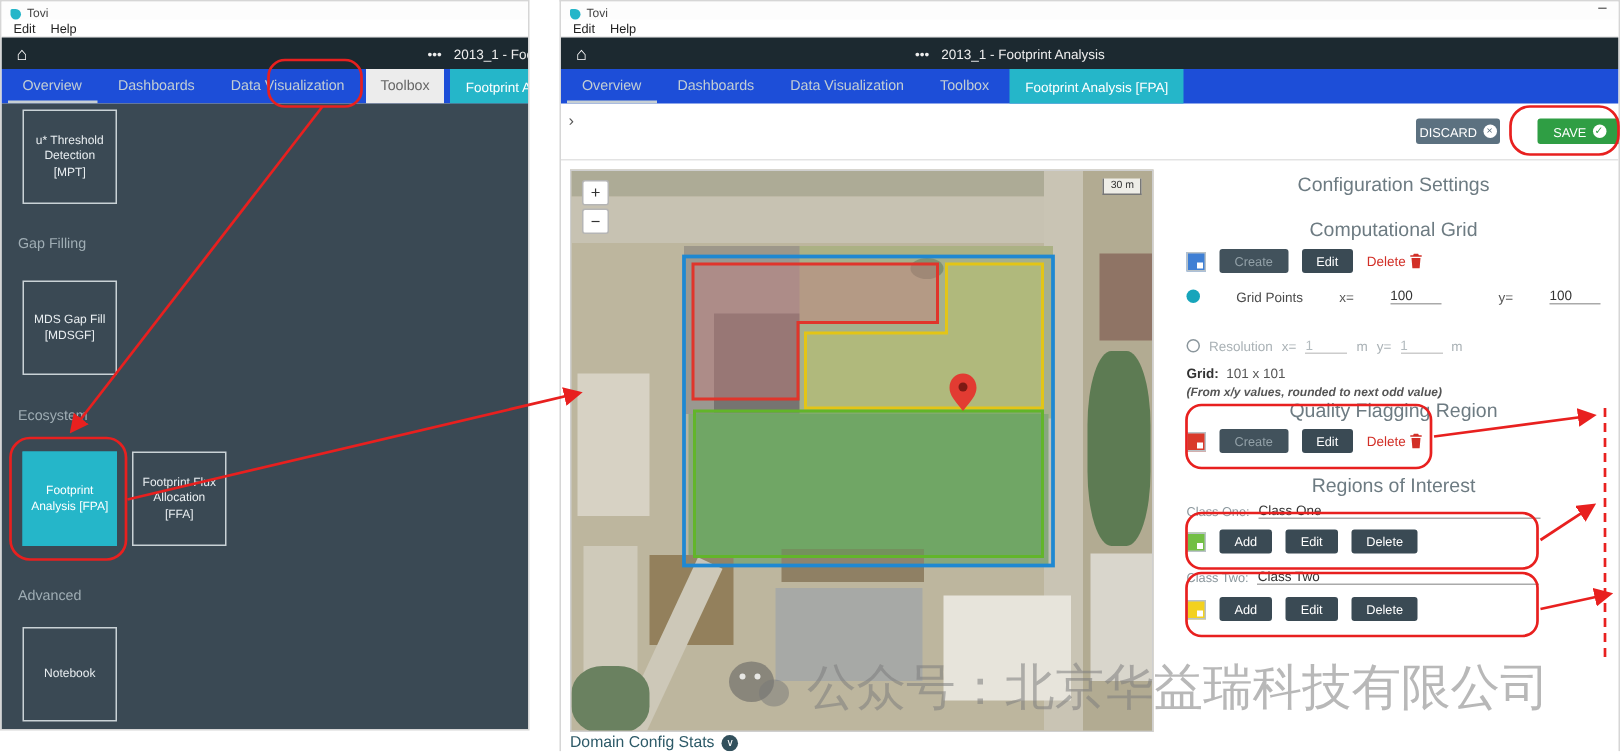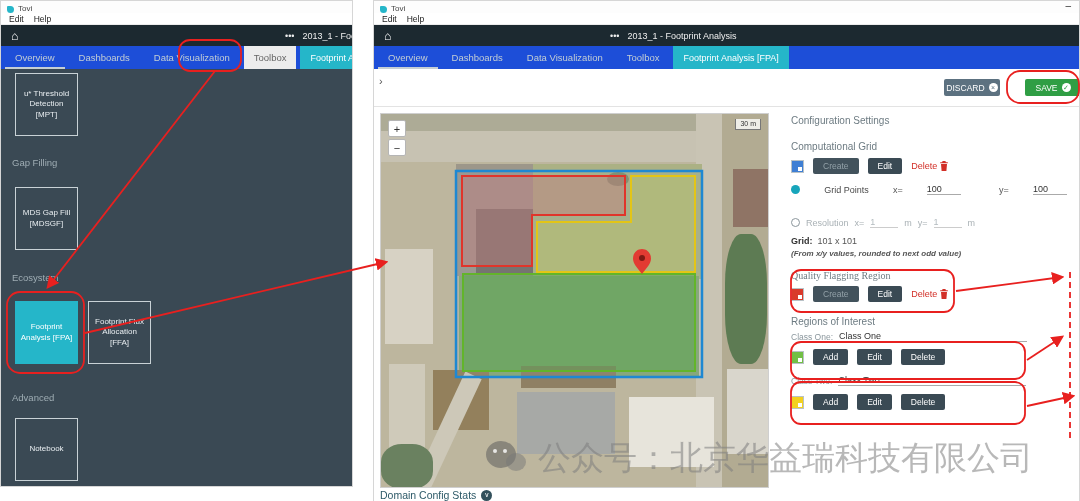--- a/index.html
+++ b/index.html
@@ -56,21 +56,21 @@
         color:#333; display:flex; align-items:center; justify-content:center; cursor:pointer; }
 .scale { position:absolute; right:7px; top:5px; font-size:7px; color:#333; background:rgba(255,255,255,.78);
          border:1px solid #777; border-top:none; padding:0 4px; height:11px; line-height:10px; z-index:5; }
 .stats { position:absolute; left:6px; top:488px; display:flex; gap:5px; align-items:center;
          font-size:10.5px; color:#2d5a68; cursor:pointer; }
 .stats-badge { width:11px; height:11px; border-radius:50%; background:#32505c; color:#fff;
                font-size:7px; display:flex; align-items:center; justify-content:center; }
 
 
 .config { position:absolute; left:417px; top:114px; width:276px; font-size:9.5px; color:#444; }
-.cfg-h { font-size:10px; color:#6d7b82; }
+.cfg-h { font-size:13px; color:#6d7b82;text-align:center; }
 .row { display:flex; align-items:center; }
 .slabel { font-size:8.5px; color:#8b979d; }
 .uline { border:none; border-bottom:1px solid #aaa; background:transparent; font-family:inherit;
          font-size:9px; color:#333; outline:none; }
 .uline:disabled { color:#b3bbbf; border-bottom-color:#ccc; }
 .dkbtn { height:16px; padding:0 10px; background:#3a4a54; color:#fff; font-size:8.5px; border:none;
          border-radius:2px; display:inline-flex; align-items:center; cursor:pointer; font-family:inherit; }
 .dkbtn.disabled { background:#42525c; color:#93a1a8; }
 .del-red { color:#d22f27; font-size:9px; display:inline-flex; gap:3px; align-items:center; cursor:pointer; }
 .sqicon { width:13px; height:13px; position:relative; border:1px solid #b9c2c7; flex:0 0 auto; }
@@ -256,21 +256,21 @@
         <input class="uline" style="width: 28px;" disabled="" value="1">
         <span>m</span>
       </div>
 
       <div class="row" style="margin-top:8px; gap:5px; font-size:9px;">
         <span style="font-weight:bold; color:#333;">Grid:</span>
         <span style="color:#555;">101 x 101</span>
       </div>
       <div class="note" style="margin-top:3px;font-weight:bold;">(From x/y values, rounded to next odd value)</div>
 
-      <div class="cfg-h" style="margin-top:12px;font-family:Liberation Serif, serif;">Quality Flagging Region</div>
+      <div class="cfg-h" style="margin-top:0;">Quality Flagging Region</div>
       <div class="row" style="margin-top:5px; gap:9px;">
         <span class="sqicon sq-red">
             <span class="dot"></span>
           </span>
         <button class="dkbtn disabled">Create</button>
         <button class="dkbtn">Edit</button>
         <span class="del-red">
           <span>Delete</span>
           <svg width="8" height="10" viewBox="0 0 8 10">
               <path fill="#d22f27" d="M2.6 0h2.8l.5 1.2H7.8V2.2H.2V1.2h1.9zM1 3h6l-.6 7H1.6z"></path>

